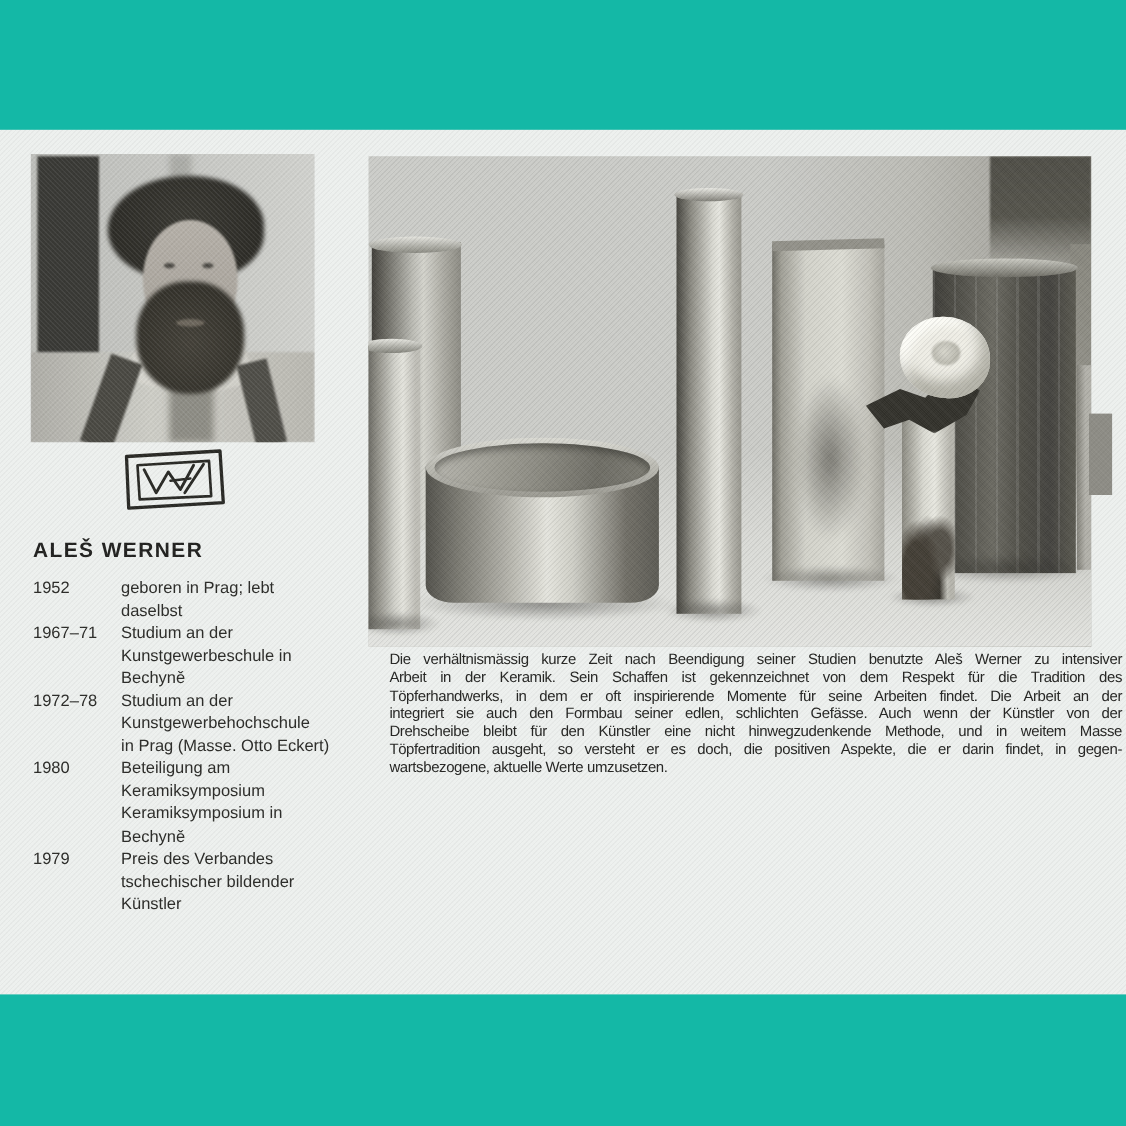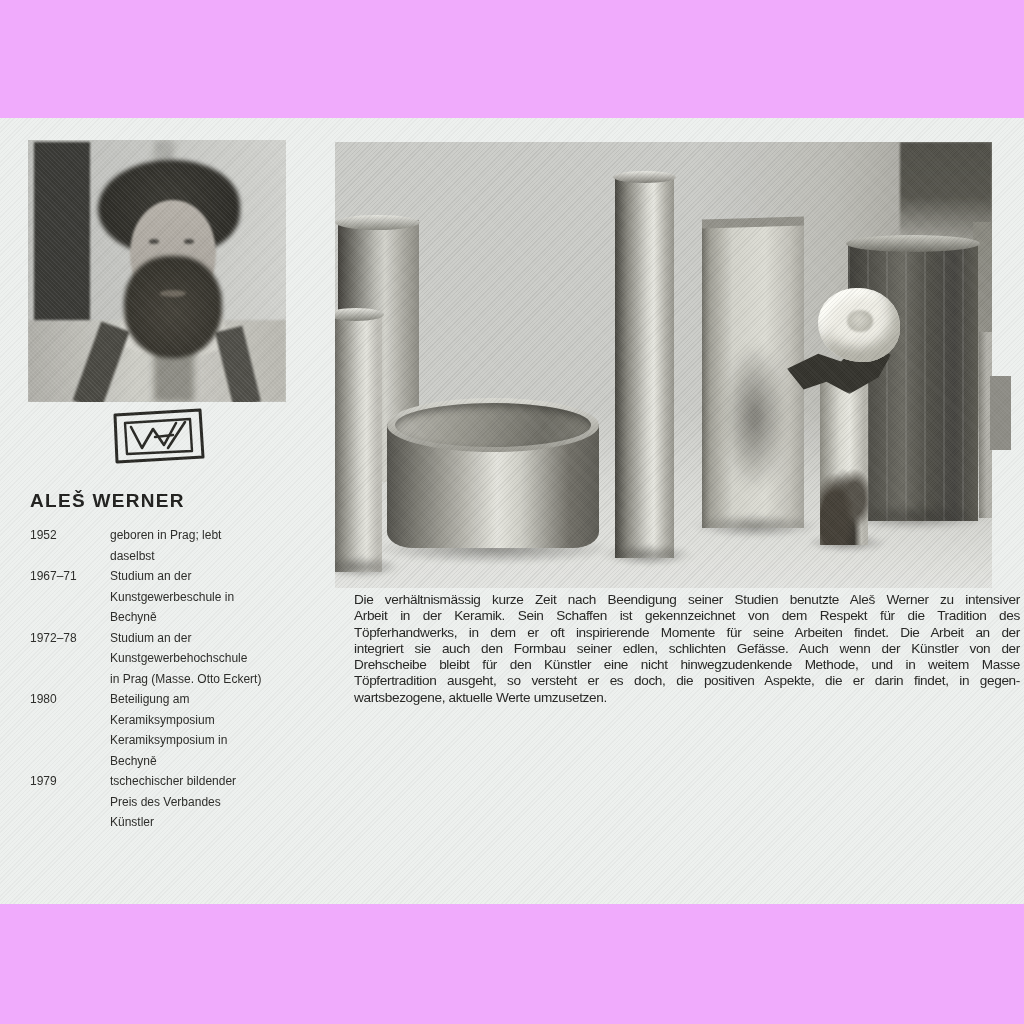--- a/index.html
+++ b/index.html
@@ -1,16 +1,16 @@
 <!DOCTYPE html>
 <html><head>
 <meta charset="utf-8">
 <style>
   html,body{margin:0;padding:0;background:#ffffff;}
-  .canvas{position:relative;width:1024px;height:1024px;background:#f0abfc;overflow:hidden;
+  .canvas{position:relative;width:1024px;height:1024px;background:#14b8a6;overflow:hidden;
           font-family:"Liberation Sans",sans-serif;}
   .page{position:absolute;left:0;top:118px;width:1024px;height:786px;background:#edf0ee;}
   .page::after{content:"";position:absolute;inset:0;pointer-events:none;
     background:linear-gradient(90deg,rgba(0,0,0,0.015),rgba(0,0,0,0) 6%,rgba(0,0,0,0) 94%,rgba(0,0,0,0.035));}
 
   
   .ht{position:relative;}
   .ht::after{content:"";position:absolute;inset:0;pointer-events:none;opacity:.55;
     background-image:
       repeating-linear-gradient(45deg, rgba(255,255,255,0.07) 0 1px, rgba(0,0,0,0) 1px 3px),
@@ -38,21 +38,21 @@
   .p-chest{left:126px;top:198px;width:40px;height:64px;background:#8f8e86;filter:blur(3px);}
   .p-strapL{left:58px;top:184px;width:30px;height:84px;background:#4b4a44;transform:rotate(20deg);filter:blur(1.2px);}
   .p-strapR{left:196px;top:188px;width:28px;height:78px;background:#504f49;transform:rotate(-14deg);filter:blur(1.2px);}
 
   
   .monogram{position:absolute;left:110px;top:288px;width:98px;height:60px;}
 
   
   .artist-name{position:absolute;left:30px;top:372px;font-size:19px;font-weight:bold;
     letter-spacing:1.3px;color:#222220;}
-  .bio{position:absolute;left:30px;top:407px;width:285px;font-size:12px;line-height:20.5px;color:#2c2c29;}
+  .bio{position:absolute;left:30px;top:407px;width:285px;font-size:15px;line-height:20.5px;color:#2c2c29;}
   .bio-row{display:flex;}
   .bio-year{flex:0 0 80px;}
   .bio-desc{flex:1;}
 
   
   .ceramics{position:absolute;left:335px;top:24px;width:657px;height:446px;overflow:hidden;
     background:linear-gradient(90deg,#cccdc9 0%,#cbccc8 55%,#bcbcb6 76%,#a8a7a0 90%,#97968e 100%);}
   .ceramics .shape{position:absolute;}
   .c-floor{left:0;top:60%;width:100%;height:40%;
     background:linear-gradient(180deg,rgba(222,223,219,0) 0%,rgba(222,223,219,.75) 45%,#e3e4e0 100%);}
@@ -192,22 +192,22 @@
           <div class="bio-desc">
             <div>Beteiligung am</div>
             <div>Keramiksymposium</div>
             <div>Keramiksymposium in</div>
             <div>Bechyně</div>
           </div>
         </div>
         <div class="bio-row">
           <span class="bio-year">1979</span>
           <div class="bio-desc">
+            <div>Preis des Verbandes</div>
             <div>tschechischer bildender</div>
-            <div>Preis des Verbandes</div>
             <div>Künstler</div>
           </div>
         </div>
       </div>
 
     <div class="ceramics ht">
       <div class="shape c-darkcorner"></div>
       <div class="shape c-rightstrip"></div>
       <div class="shape c-floor"></div>
 

